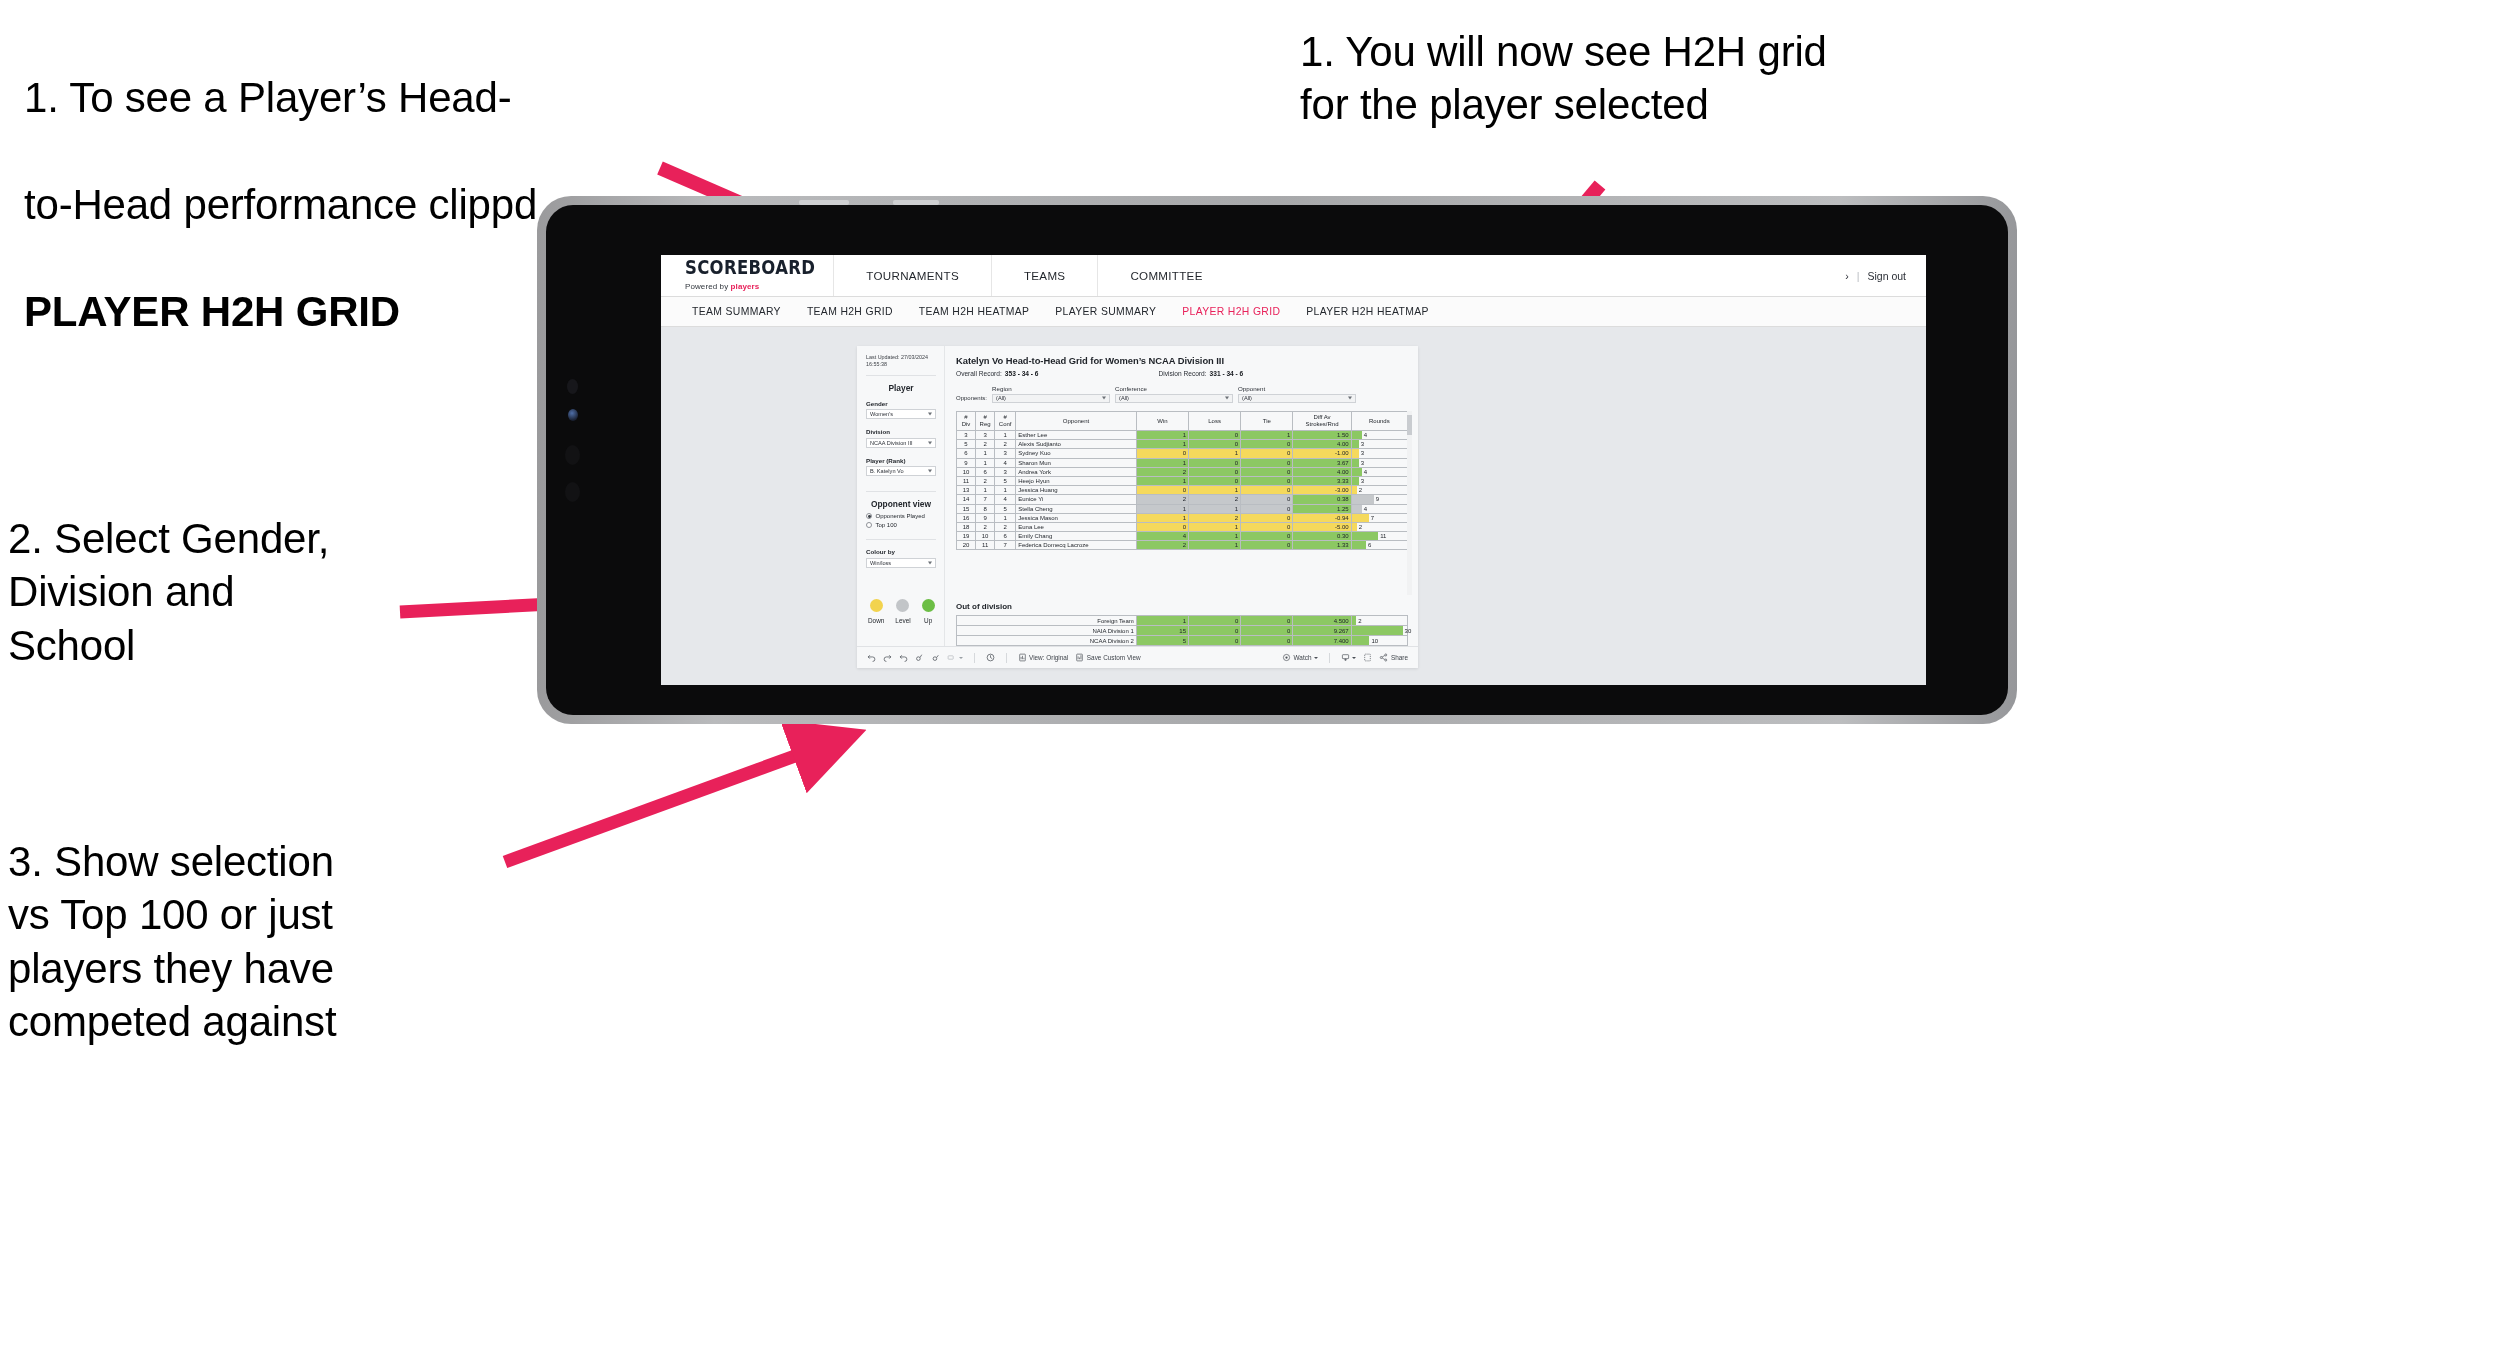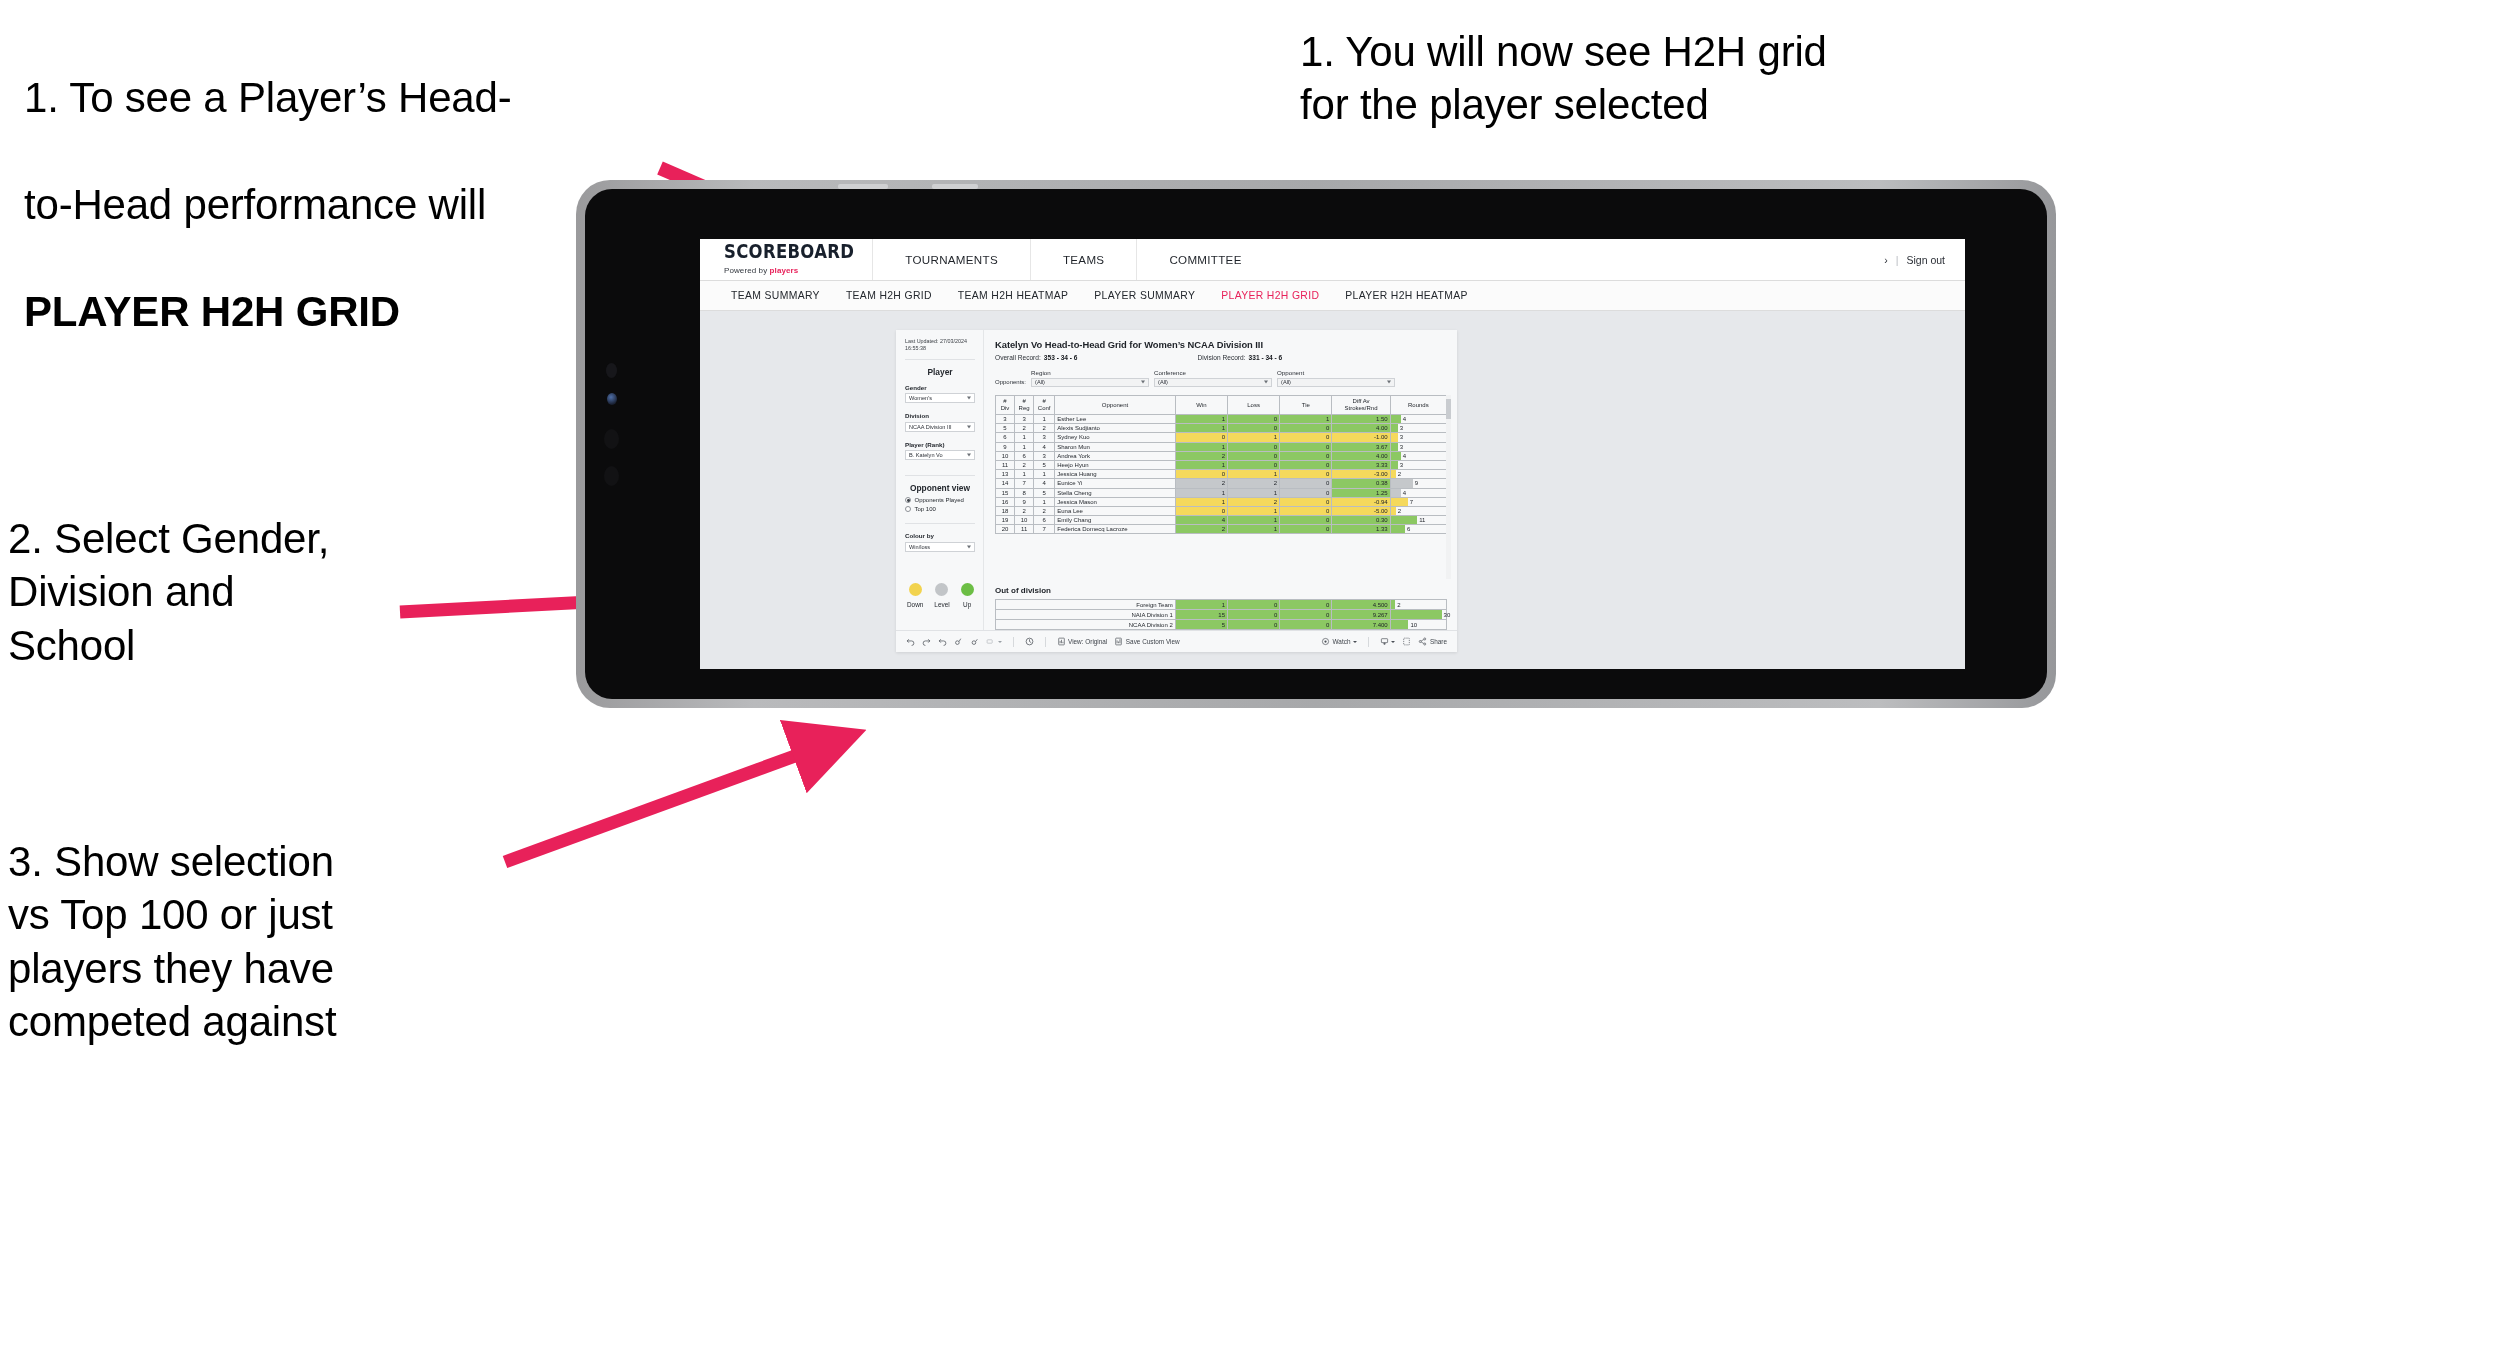--- a/index.html
+++ b/index.html
@@ -26,22 +26,22 @@
   #callout-2 { left: 8px;  top: 512px; width: 480px; font-size: 42px; }
   #callout-3 { left: 8px;  top: 835px; width: 520px; font-size: 42px; }
   #callout-4 { left: 1300px; top: 25px; width: 790px; font-size: 42px; }
 
   
   .arrow-svg { position: absolute; overflow: visible; pointer-events: none; }
 
   
   #tablet {
     position: absolute;
-    left: 537px; top: 180px;
-    width: 1480px; height: 528px; margin-left: 39px;
+    left: 537px; top: 196px;
+    width: 1480px; height: 528px;
   }
   #tablet-outer {
     position: absolute; inset: 0;
     background: linear-gradient(90deg,#9a9a9c 0%, #b9babc 12%, #a7a8aa 50%, #bcbdbf 88%, #96979a 100%);
     border-radius: 34px;
   }
   #tablet-inner {
     position: absolute; left: 9px; top: 9px; right: 9px; bottom: 9px;
     background: #0b0b0c;
     border-radius: 27px;
@@ -211,21 +211,21 @@
   #toolbar .vsep { width: 1px; height: 10px; background: #d6d9dc; margin: 0 4px; }
   #toolbar .spacer { flex: 1; }
 </style>
 </head>
 <body>
 
 <div id="stage">
 
   <div class="callout" id="callout-1">
     <div>1. To see a Player’s Head-</div>
-    <div>to-Head performance will</div>
+    <div>to-Head performance clippd</div>
     <div class="strong">PLAYER H2H GRID</div>
   </div>
 
   <div class="callout" id="callout-2">2. Select Gender,
 Division and
 School</div>
   <div class="callout" id="callout-3">3. Show selection
 vs Top 100 or just
 players they have
 competed against</div>

